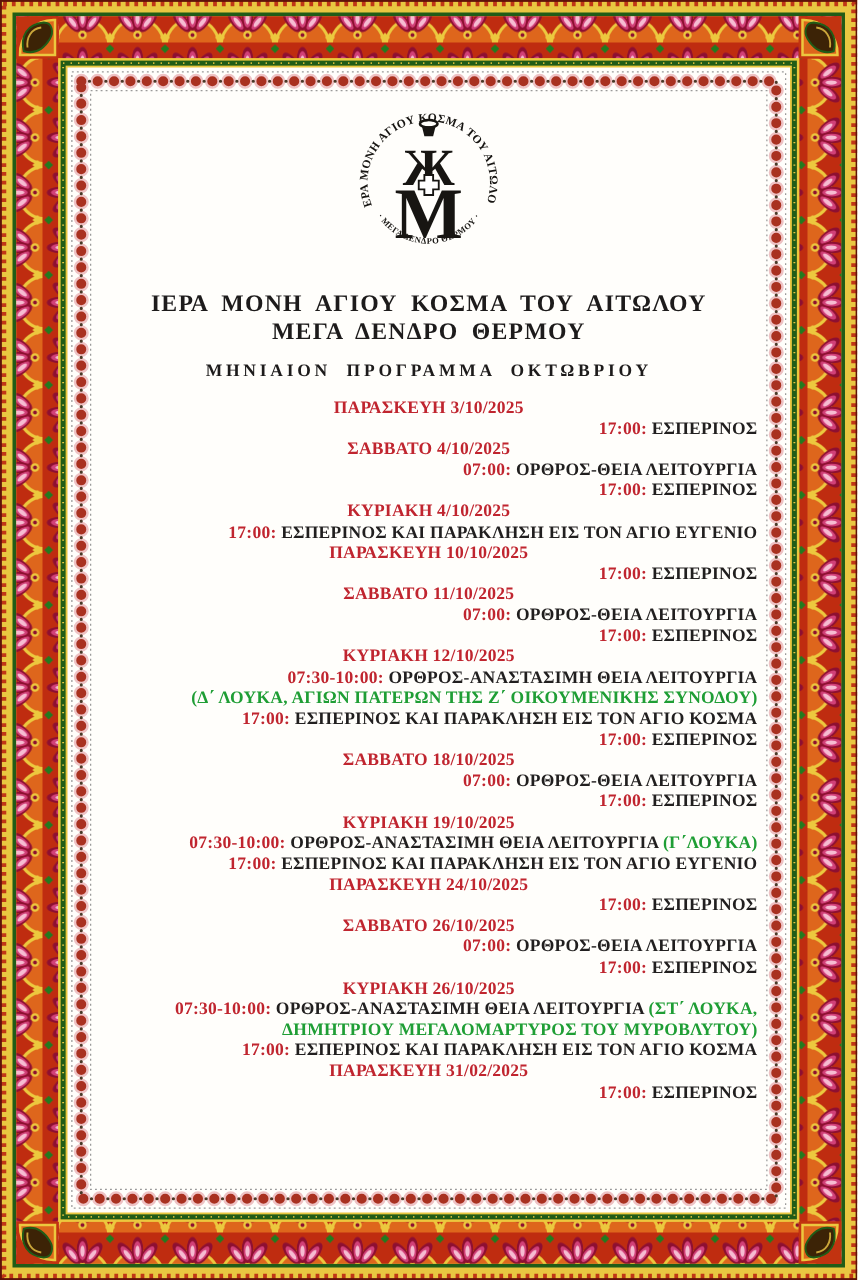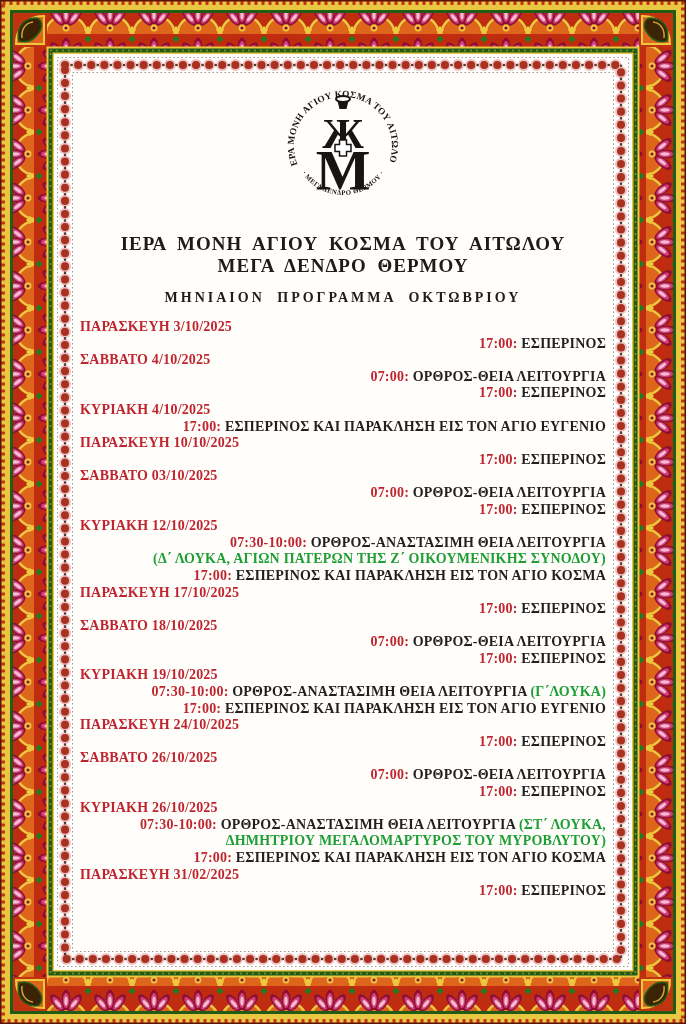--- a/index.html
+++ b/index.html
@@ -34,21 +34,21 @@
   }
   .schedule{
     margin-top:13px;
     font-weight:bold;
     font-size:14px;line-height:16.6px;
     letter-spacing:0.2px;
     color:var(--service_black,#211f1f);
     text-align:left;
   }
   .schedule .date{
-    text-align:left;
+    text-align:center;
     color:var(--date_red,#c0252f);
   }
   .schedule .line{text-align:right;}
   .schedule .time{color:var(--time_red,#c0252f);}
   .schedule .service{color:var(--service_black,#211f1f);}
   .schedule .note{color:var(--note_green,#1f9e35);}
 </style>
 </head>
 <body>
 
@@ -166,32 +166,31 @@
         </div>
         <div class="day">
           <div class="date">ΚΥΡΙΑΚΗ 4/10/2025</div>
           <div class="line"><span class="time">17:00:</span> <span class="service">ΕΣΠΕΡΙΝΟΣ ΚΑΙ ΠΑΡΑΚΛΗΣΗ ΕΙΣ ΤΟΝ ΑΓΙΟ ΕΥΓΕΝΙΟ</span></div>
         </div>
         <div class="day">
           <div class="date">ΠΑΡΑΣΚΕΥΗ 10/10/2025</div>
           <div class="line"><span class="time">17:00:</span> <span class="service">ΕΣΠΕΡΙΝΟΣ</span></div>
         </div>
         <div class="day">
-          <div class="date">ΣΑΒΒΑΤΟ 03/10/2025</div>
+          <div class="date">ΣΑΒΒΑΤΟ 11/10/2025</div>
           <div class="line"><span class="time">07:00:</span> <span class="service">ΟΡΘΡΟΣ-ΘΕΙΑ ΛΕΙΤΟΥΡΓΙΑ</span></div>
           <div class="line"><span class="time">17:00:</span> <span class="service">ΕΣΠΕΡΙΝΟΣ</span></div>
         </div>
         <div class="day">
           <div class="date">ΚΥΡΙΑΚΗ 12/10/2025</div>
           <div class="line"><span class="time">07:30-10:00:</span> <span class="service">ΟΡΘΡΟΣ-ΑΝΑΣΤΑΣΙΜΗ ΘΕΙΑ ΛΕΙΤΟΥΡΓΙΑ</span></div>
           <div class="line"><span class="note">(Δ΄ ΛΟΥΚΑ, ΑΓΙΩΝ ΠΑΤΕΡΩΝ ΤΗΣ Ζ΄ ΟΙΚΟΥΜΕΝΙΚΗΣ ΣΥΝΟΔΟΥ)</span></div>
           <div class="line"><span class="time">17:00:</span> <span class="service">ΕΣΠΕΡΙΝΟΣ ΚΑΙ ΠΑΡΑΚΛΗΣΗ ΕΙΣ ΤΟΝ ΑΓΙΟ ΚΟΣΜΑ</span></div>
         </div>
         <div class="day">
-          <div class="date">ΠΑΡΑΣΚΕΥΗ 17/10/2025</div>
           <div class="line"><span class="time">17:00:</span> <span class="service">ΕΣΠΕΡΙΝΟΣ</span></div>
         </div>
         <div class="day">
           <div class="date">ΣΑΒΒΑΤΟ 18/10/2025</div>
           <div class="line"><span class="time">07:00:</span> <span class="service">ΟΡΘΡΟΣ-ΘΕΙΑ ΛΕΙΤΟΥΡΓΙΑ</span></div>
           <div class="line"><span class="time">17:00:</span> <span class="service">ΕΣΠΕΡΙΝΟΣ</span></div>
         </div>
         <div class="day">
           <div class="date">ΚΥΡΙΑΚΗ 19/10/2025</div>
           <div class="line"><span class="time">07:30-10:00:</span> <span class="service">ΟΡΘΡΟΣ-ΑΝΑΣΤΑΣΙΜΗ ΘΕΙΑ ΛΕΙΤΟΥΡΓΙΑ</span> <span class="note">(Γ΄ΛΟΥΚΑ)</span></div>

